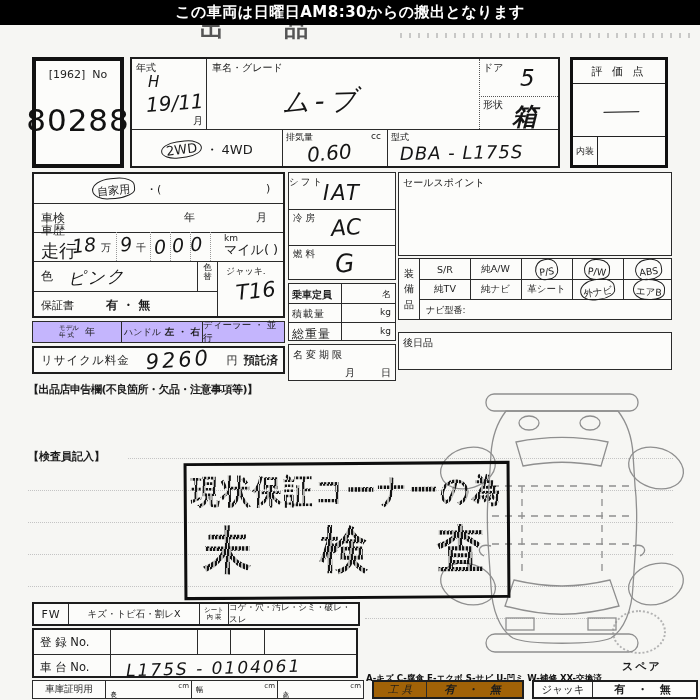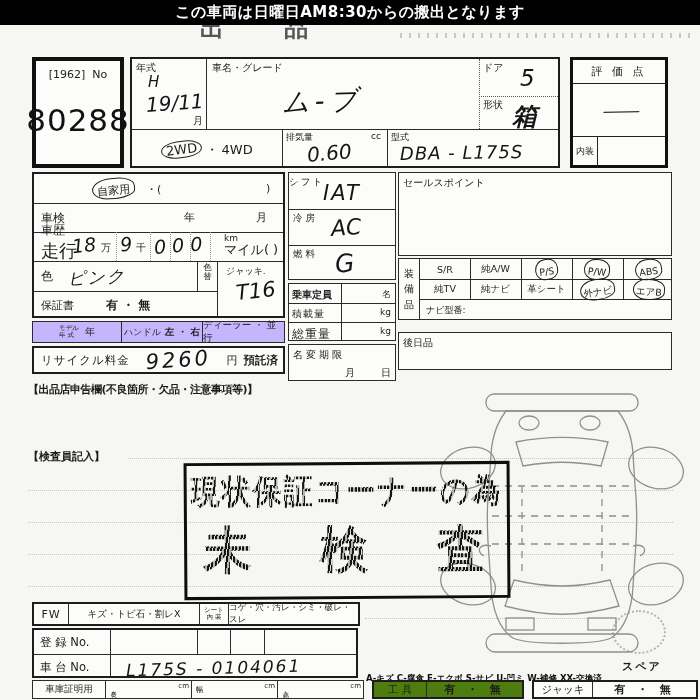--- a/index.html
+++ b/index.html
@@ -354,21 +354,21 @@
     <span style="position:absolute;right:2px;top:1px;font-size:7px;">cm</span>
   </div>
   <div class="stack" style="width:15px;">
     <span style="writing-mode:vertical-rl;font-size:6.5px;">高さ</span>
   </div>
   <div style="flex:1;position:relative;">
     <span style="position:absolute;right:2px;top:1px;font-size:7px;">cm</span>
   </div>
 </div>
 
-<div class="abs bx2" style="left:372px;top:680px;width:152px;height:19px;display:flex;background:#4d7c0f;z-index:2;">
+<div class="abs bx2" style="left:372px;top:680px;width:152px;height:19px;display:flex;background:#a16207;z-index:2;font-style:italic;">
   <div class="cellc" style="width:52px;border-right:1px solid #2b2b2b;">
     <span style="font-size:10.5px;">工  具</span>
   </div>
   <div class="cellc" style="flex:1;">
     <span style="font-size:11px;font-weight:bold;letter-spacing:4px;">有 ・ 無</span>
   </div>
 </div>
 
 <div class="abs bx2" style="left:532px;top:680px;width:166px;height:19px;display:flex;background:#fcfcfa;z-index:2;">
   <div class="cellc" style="width:58px;border-right:1px solid #2b2b2b;">

